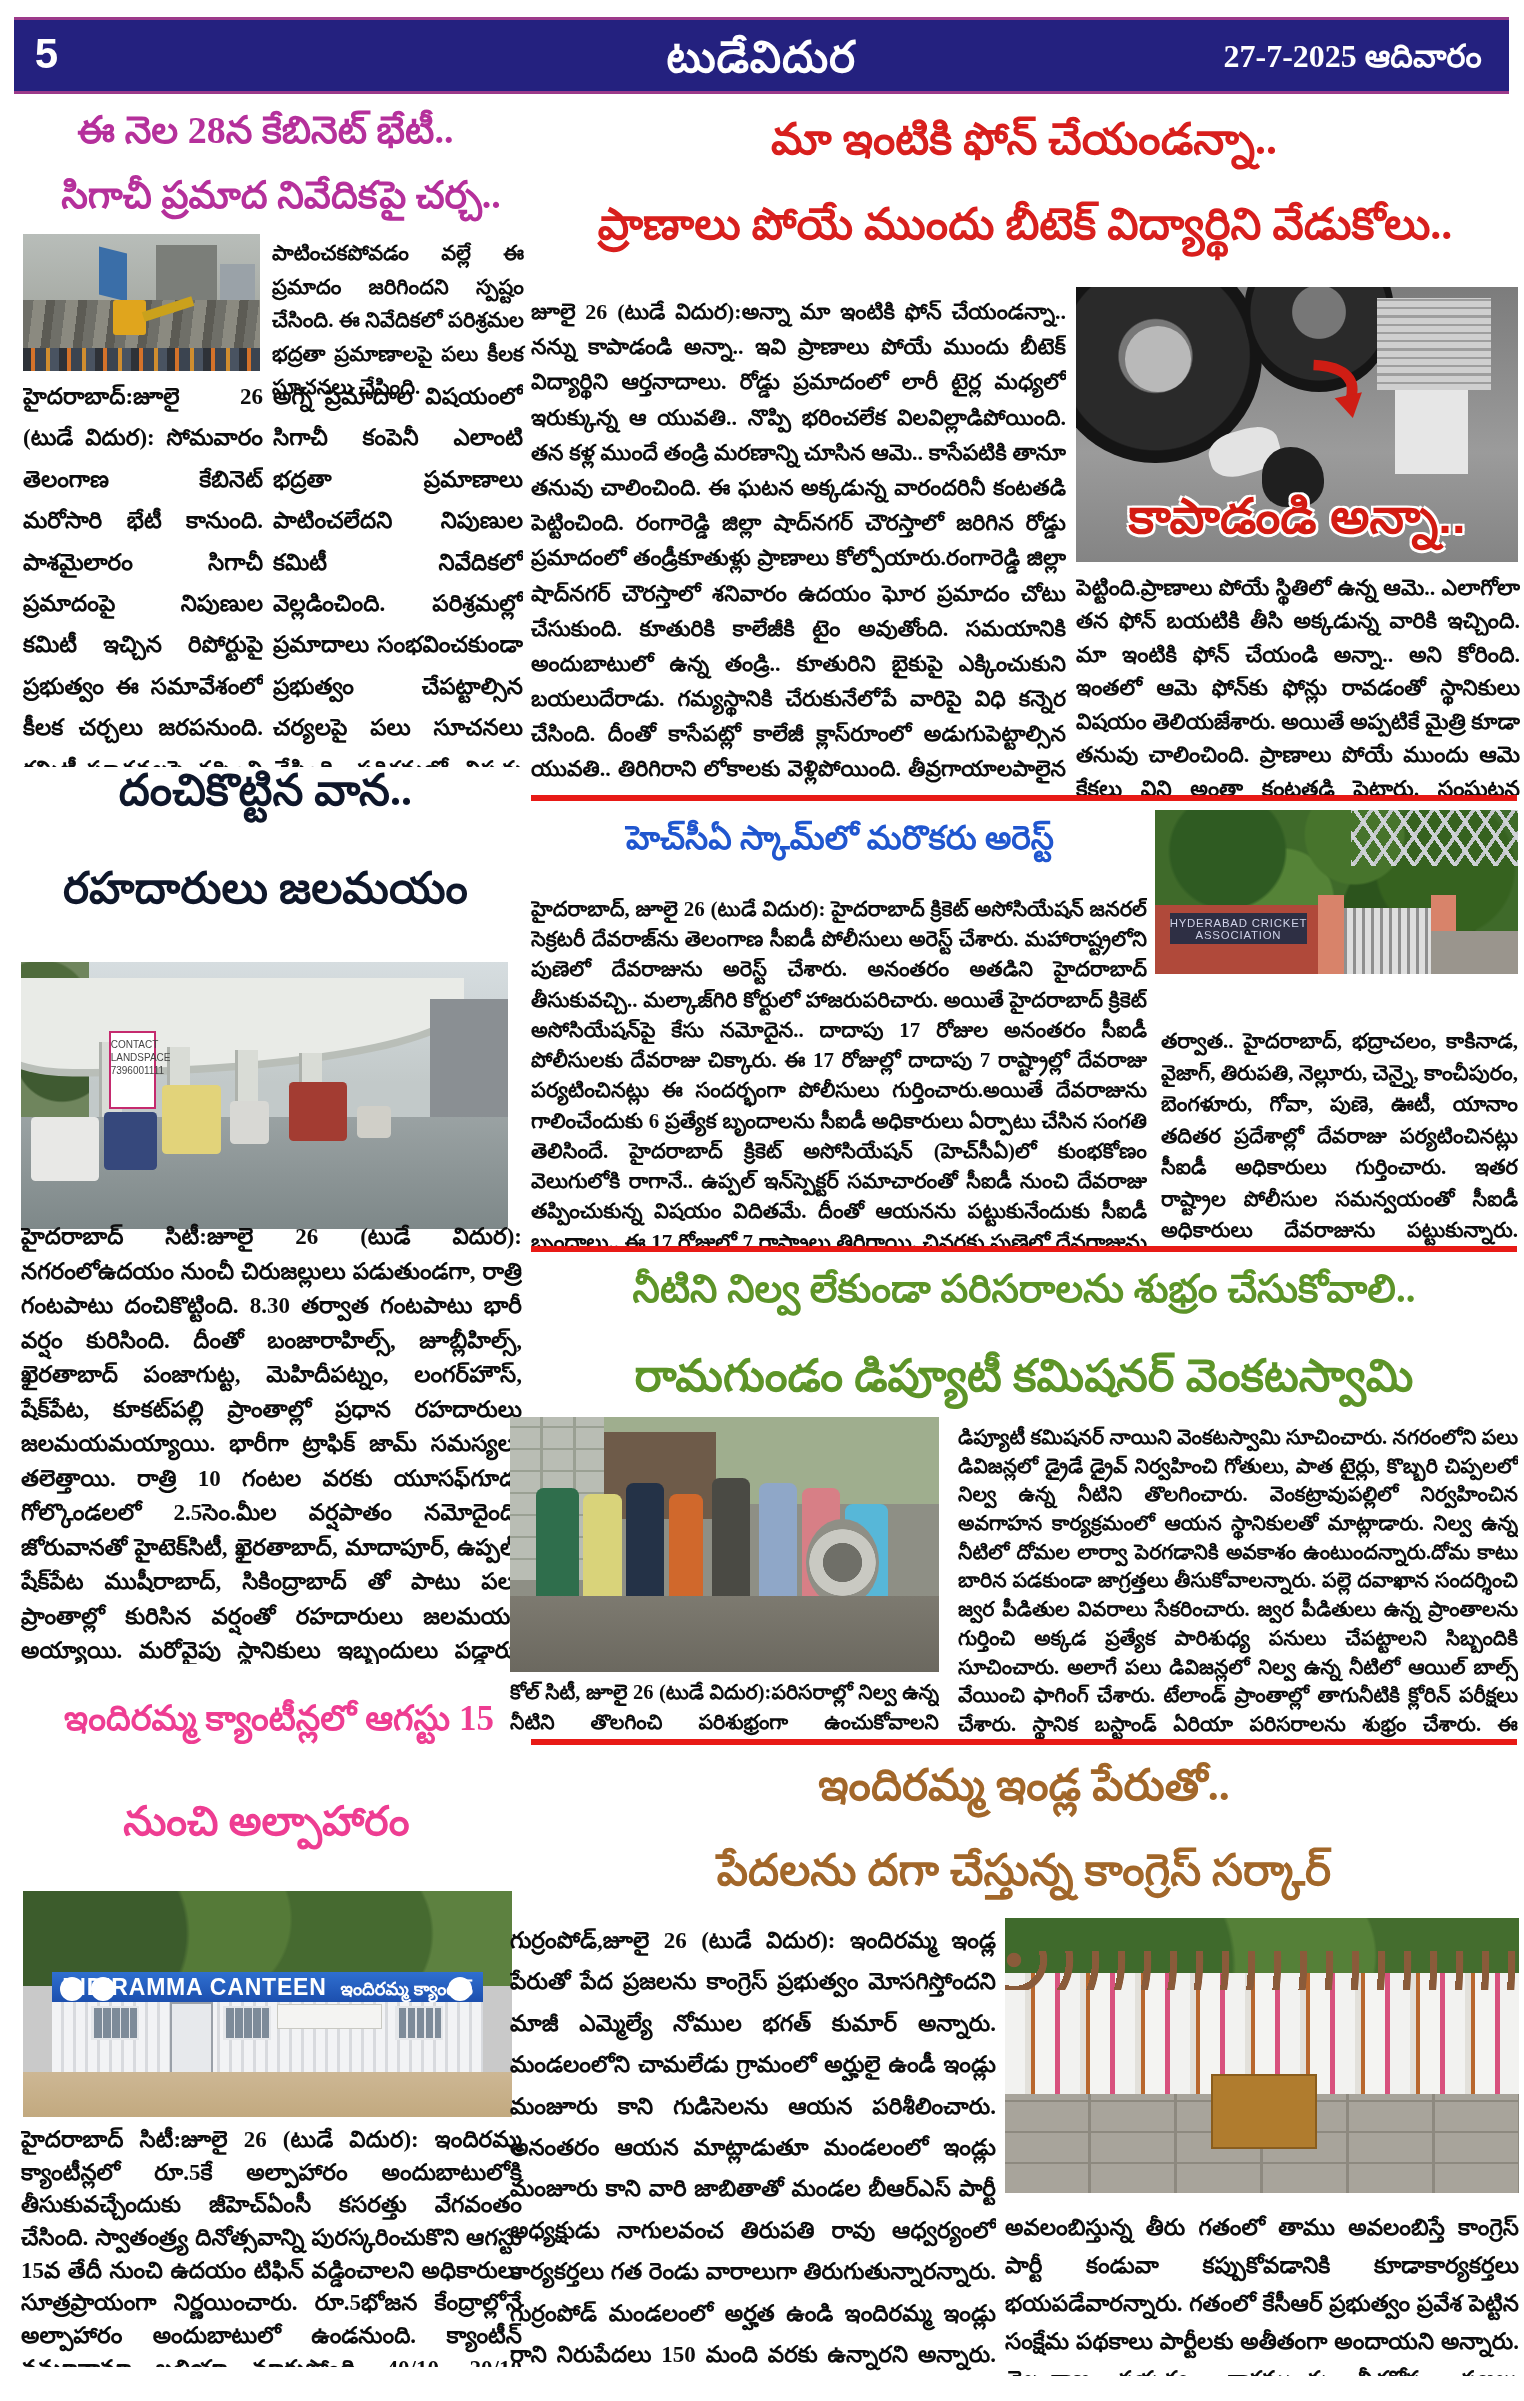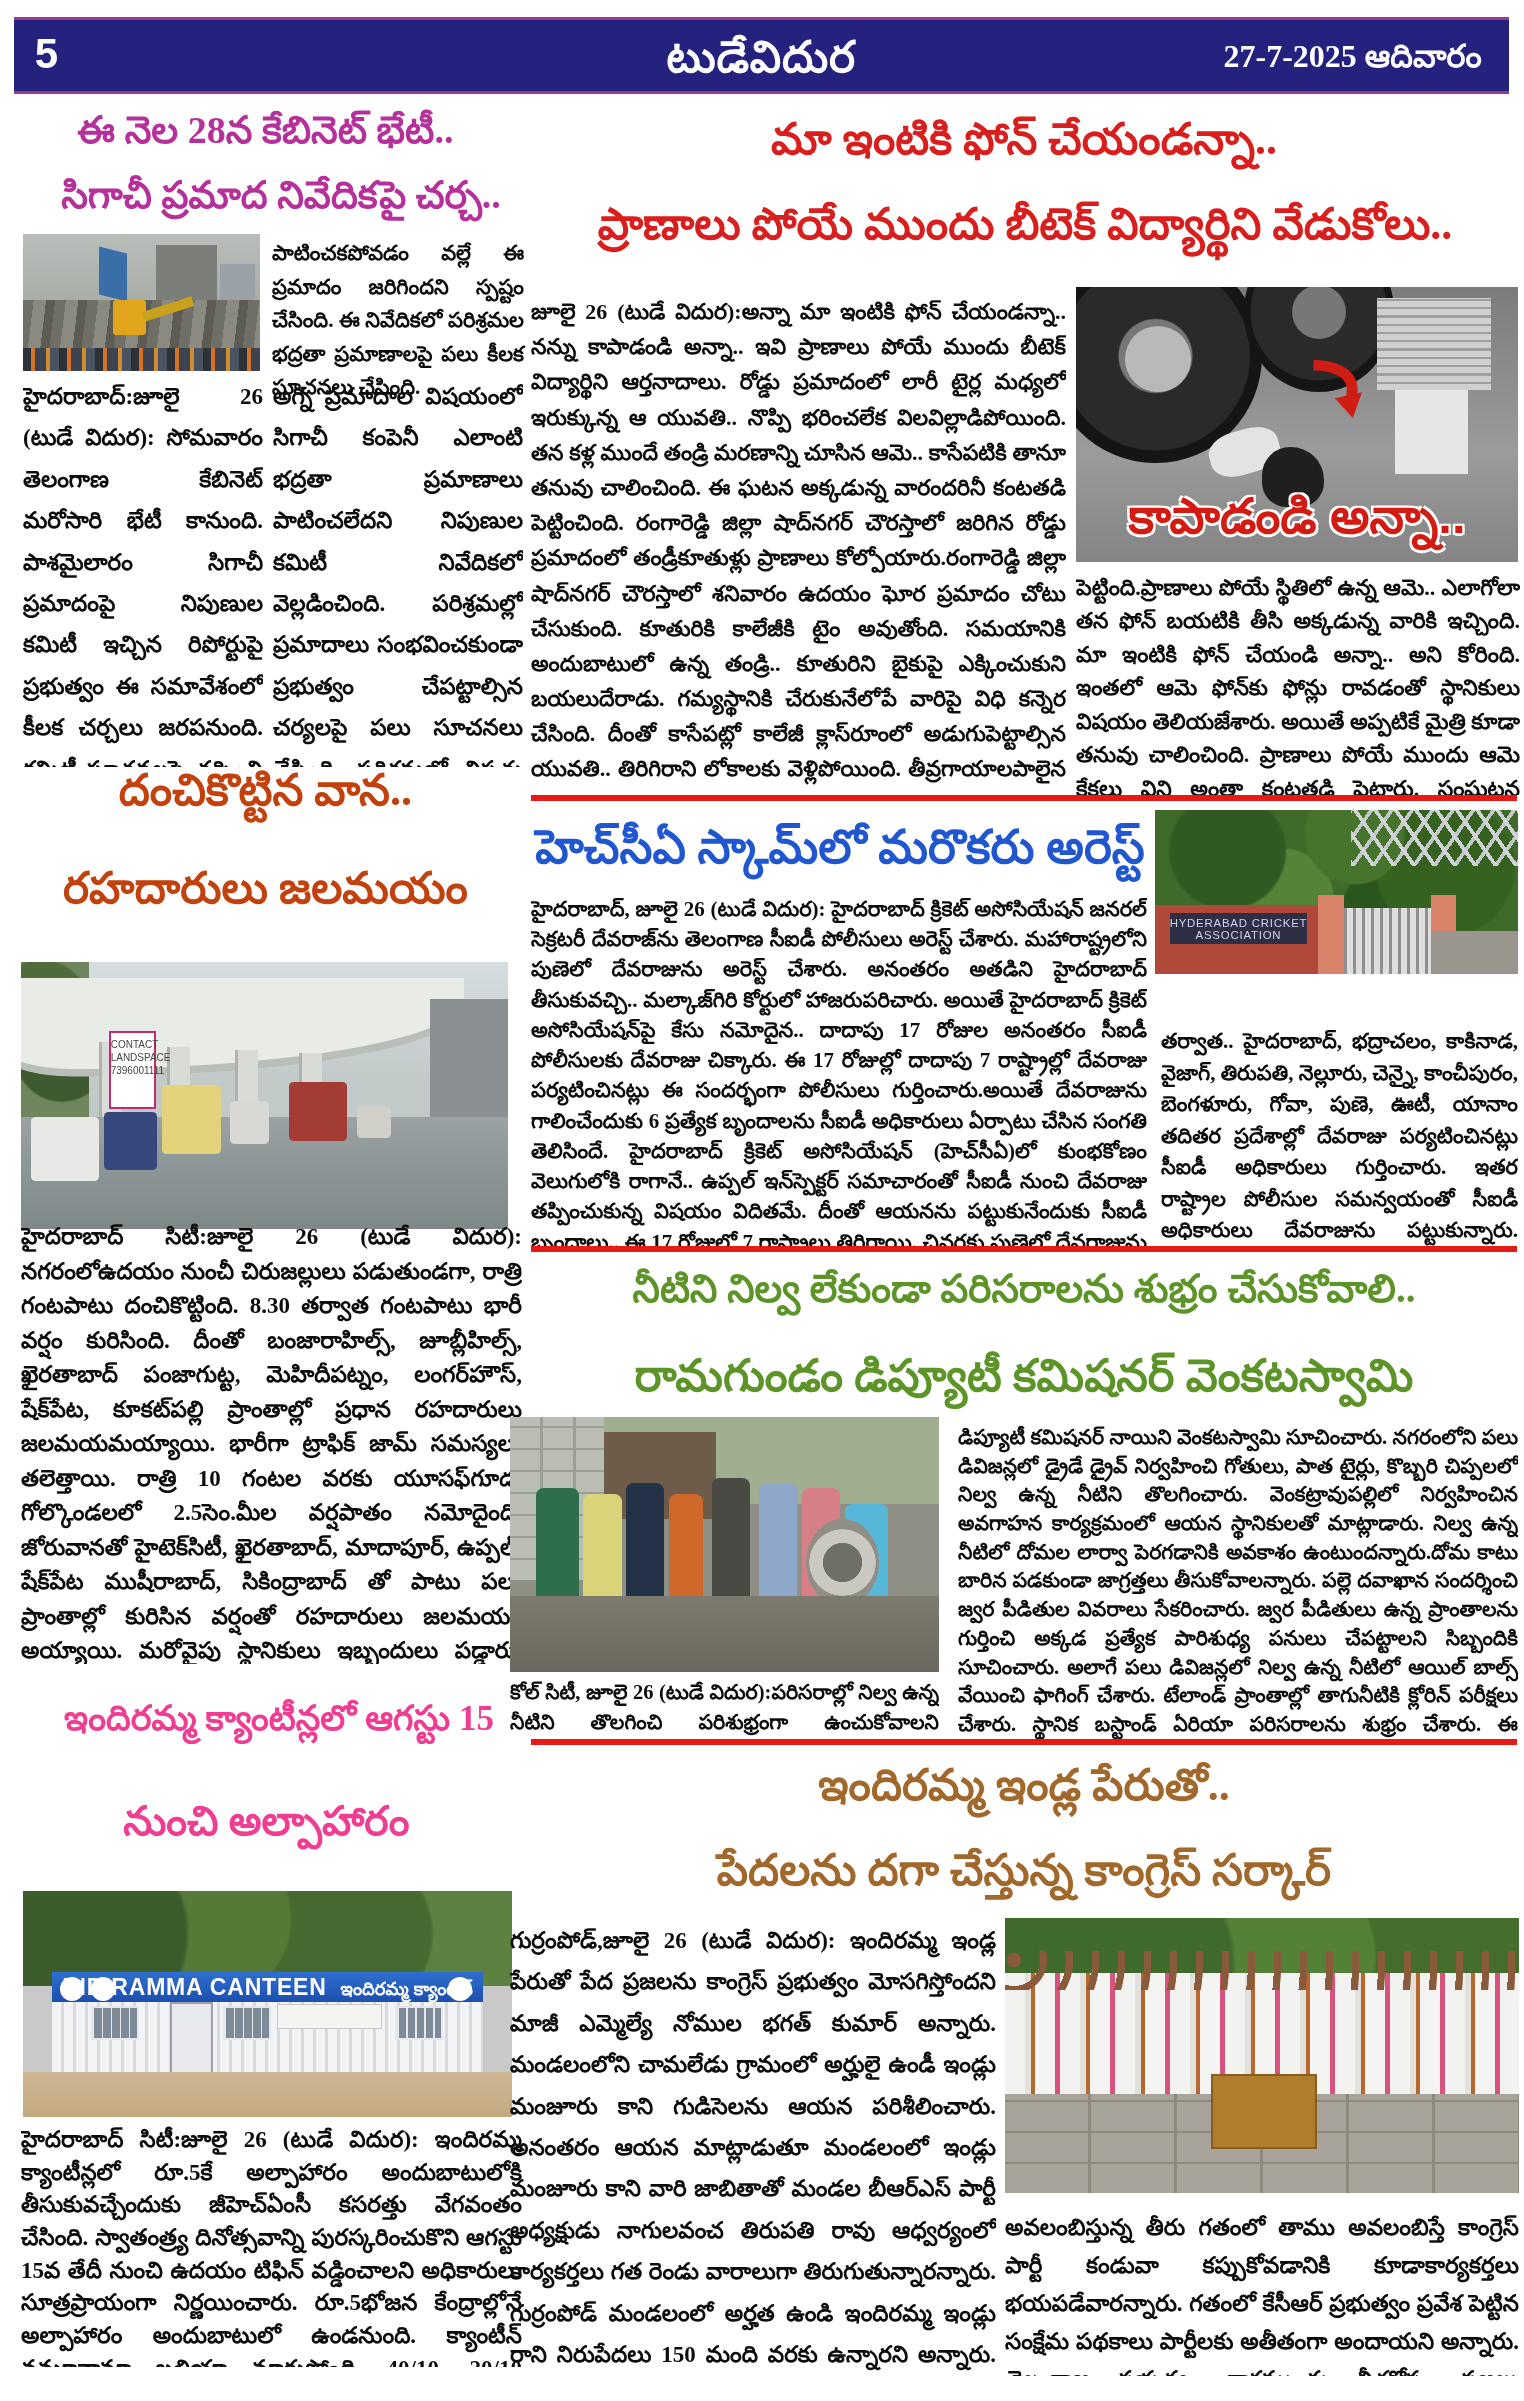--- a/index.html
+++ b/index.html
@@ -12,21 +12,21 @@
          font-family:"Liberation Sans","DejaVu Sans",sans-serif;}
   .m-title{position:absolute;left:0;right:0;top:12px;text-align:center;font-size:44px;font-weight:bold;letter-spacing:0.8px;}
   .m-date{position:absolute;right:27px;top:18px;font-size:32px;font-weight:bold;}
   
   .hl{position:absolute;font-weight:bold;text-align:center;line-height:1.2;}
   .bt{position:absolute;font-size:23px;line-height:1.55;text-align:justify;word-break:break-word;font-weight:bold;}
   .ph{position:absolute;overflow:hidden;background:#c9c9c9;}
   .redline{position:absolute;height:6px;background:#e81a16;}
   .abs{position:absolute;}
   
-  .c-mag{color:#b5309b;} .c-mag2{color:#c2410c;} .c-red{color:#d81f1d;} .c-blue{color:#2056cf;}
+  .c-mag{color:#b5309b;} .c-mag2{color:#0f172a;} .c-red{color:#d81f1d;} .c-blue{color:#2056cf;}
   .c-green{color:#5d9428;} .c-pink{color:#ee3d92;} .c-brown{color:#a2672a;}
   
   .p1-sky{position:absolute;inset:0;background:linear-gradient(#b8bdb9,#a7aba5 55%,#8e9088);}
   .p1-bldg{position:absolute;right:18%;top:8%;width:26%;height:55%;background:#7b7e79;}
   .p1-bldg2{position:absolute;right:2%;top:22%;width:15%;height:40%;background:#9aa2a8;}
   .p1-tarp{position:absolute;left:32%;top:12%;width:12%;height:35%;background:#3a6ea8;transform:skewY(14deg);}
   .p1-rubble{position:absolute;left:0;bottom:0;width:100%;height:52%;
      background:repeating-linear-gradient(97deg,#6f6f68 0 10.6px,#8b8a80 10.6px 23px,#5c5b54 23px 32px);}
   .p1-exc{position:absolute;left:38%;bottom:26%;width:14%;height:26%;background:#e0a51d;border-radius:3px;}
   .p1-arm{position:absolute;left:50%;bottom:42%;width:22%;height:7%;background:#caa11c;transform:rotate(-18deg);}
@@ -206,21 +206,21 @@
     <svg class="abs" style="left:52%;top:26%;width:68px;height:68px;" viewBox="0 0 90 90">
       <path d="M10 8 C 55 10, 68 30, 58 56" fill="none" stroke="#cf1d14" stroke-width="14"></path>
       <path d="M38 52 L62 78 L74 44 Z" fill="#cf1d14"></path>
     </svg>
     <div class="p2-cap">కాపాడండి అన్నా..</div>
   </div>
   <div class="bt" style="left:1076px;top:571px;width:444px;height:224px;font-size:22px;line-height:1.52;overflow:hidden;">పెట్టింది.ప్రాణాలు పోయే స్థితిలో ఉన్న ఆమె.. ఎలాగోలా తన ఫోన్ బయటికి తీసి అక్కడున్న వారికి ఇచ్చింది. మా ఇంటికి ఫోన్ చేయండి అన్నా.. అని కోరింది. ఇంతలో ఆమె ఫోన్‌కు ఫోన్లు రావడంతో స్థానికులు విషయం తెలియజేశారు. అయితే అప్పటికే మైత్రి కూడా తనువు చాలించింది. ప్రాణాలు పోయే ముందు ఆమె కేకలు విని అంతా కంటతడి పెట్టారు. సంఘటన స్థలానికి చేరుకున్న పోలీసులు.. మృతదేహాలను స్వాధీనం చేసుకుని షాద్‌నగర్ ప్రభుత్వ ఆస్పత్రికి తరలించారు. ఈ ఘటనతో మృతుల స్వగ్రామంలో విషాదఛాయలు అలుముకున్నాయి.</div>
 
   <div class="redline" style="left:531px;top:795px;width:986px;"></div>
 
-  <div class="hl c-blue" style="left:531px;top:819px;width:618px;font-size:47px;">హెచ్‌సీఏ స్కామ్‌లో మరొకరు అరెస్ట్</div>
+  <div class="hl c-blue" style="left:531px;top:819px;width:618px;font-size:33px;">హెచ్‌సీఏ స్కామ్‌లో మరొకరు అరెస్ట్</div>
 
   <div class="ph" style="left:1155px;top:810px;width:363px;height:164px;">
     <div class="p4-fol"></div>
       <div class="p4-truss"></div>
     <div class="p4-wall"></div>
     <div class="p4-board">HYDERABAD CRICKET ASSOCIATION</div>
     <div class="p4-gate"></div>
     <div class="p4-pill" style="left:45%;"></div>
     <div class="p4-pill" style="left:76%;"></div>
     <div class="p4-road"></div>

